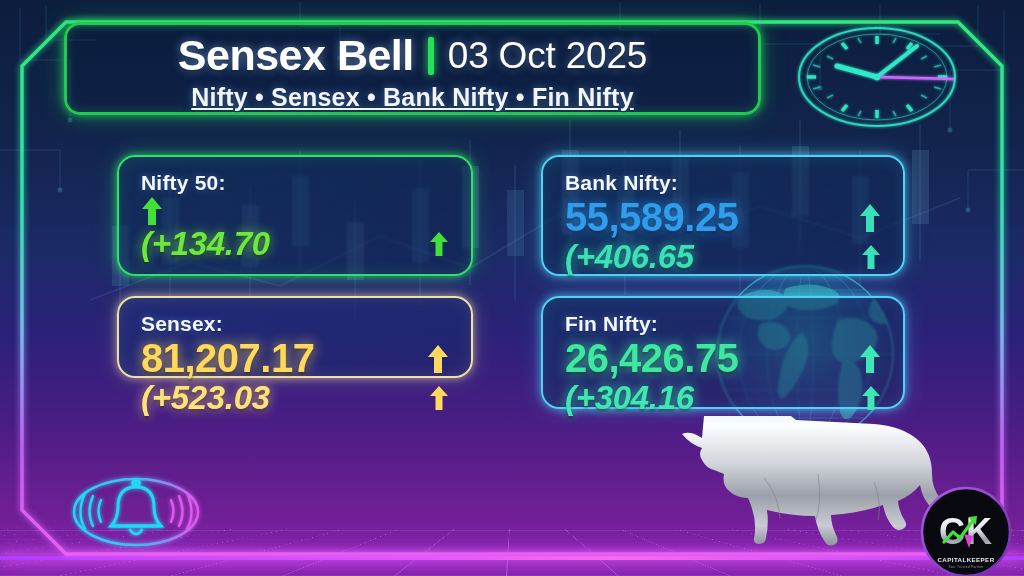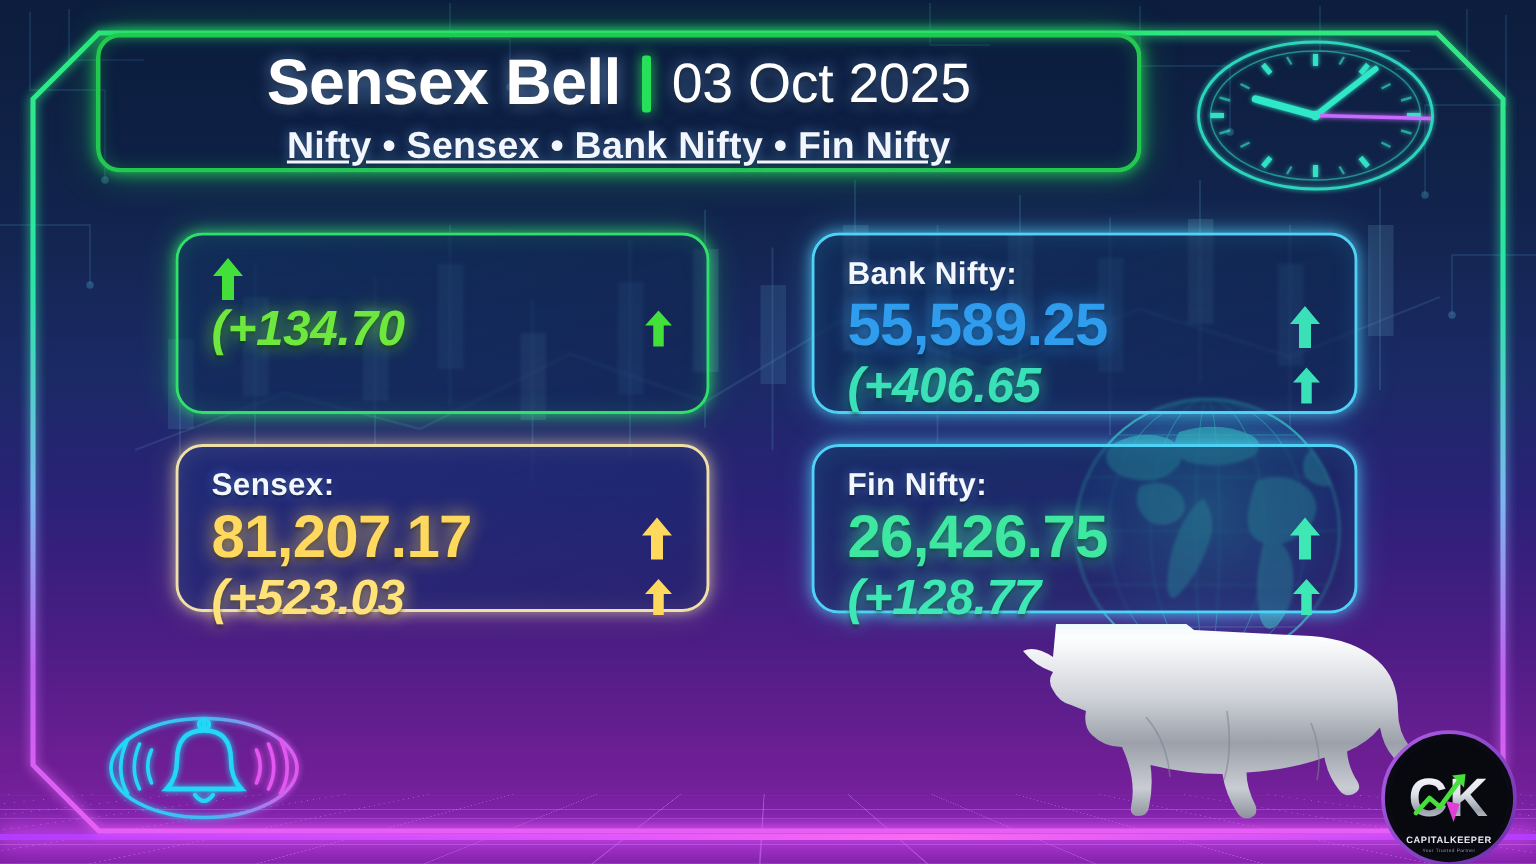--- a/index.html
+++ b/index.html
@@ -122,21 +122,21 @@
 
   .c-bank{
     left:541px; top:155px; width:364px; height:121px;
     border-color:#4fd2f5;
     box-shadow:0 0 9px rgba(79,210,245,.75), inset 0 0 16px rgba(79,210,245,.14), 0 0 24px rgba(79,210,245,.28);
   }
   .c-bank .val{ color:#2f9ced; text-shadow:0 0 13px rgba(47,156,237,.85), 0 2px 3px rgba(0,0,0,.5); }
   .c-bank .chg{ color:#3ae0b8; text-shadow:0 0 11px rgba(58,224,184,.8), 0 2px 3px rgba(0,0,0,.5); }
 
   .c-sensex{
-    left:117px; top:296px; width:356px; height:112px;
+    left:117px; top:296px; width:356px; height:82px;
     border-color:#efe0a8;
     box-shadow:0 0 9px rgba(239,224,168,.6), inset 0 0 16px rgba(239,224,168,.12), 0 0 22px rgba(239,224,168,.22);
     background:linear-gradient(160deg, rgba(30,46,120,.72), rgba(26,38,104,.58));
   }
   .c-sensex .val{ color:#ffd95e; text-shadow:0 0 13px rgba(255,217,94,.8), 0 2px 3px rgba(0,0,0,.5); }
   .c-sensex .chg{ color:#ffe27a; text-shadow:0 0 11px rgba(255,226,122,.75), 0 2px 3px rgba(0,0,0,.5); }
 
   .c-fin{
     left:541px; top:296px; width:364px; height:113px;
     border-color:#4fd2f5;
@@ -353,20 +353,21 @@
           <path d="M148 65 l-7 -2"></path>
       </g>
       <path d="M84 53 L44 42" stroke="#2fe8c8" stroke-width="5" stroke-linecap="round"></path>
       <path d="M84 53 L124 22" stroke="#2fe8c8" stroke-width="4" stroke-linecap="round"></path>
       <path d="M84 53 L160 55" stroke="#c86bff" stroke-width="2.4" stroke-linecap="round"></path>
       <circle cx="84" cy="53" r="3.2" fill="#2fe8c8"></circle>
     </g>
   </svg>
 
   <div class="card c-nifty">
+    <div class="lbl">Nifty 50:</div>
     <div class="row">
       <svg class="arrow" viewBox="0 0 22 30" aria-hidden="true">
         <path d="M11 1 L21 13 H15 V29 H7 V13 H1 Z" fill="#43e03a"></path>
       </svg>
     </div>
     <div class="row">
       <span class="chg">(+134.70</span>
       <svg class="arrow small" viewBox="0 0 20 26">
         <path d="M10 1 L19 11 H13.5 V25 H6.5 V11 H1 Z" fill="#43e03a"></path>
       </svg>
@@ -407,21 +408,21 @@
 
   <div class="card c-fin">
     <div class="lbl">Fin Nifty:</div>
     <div class="row">
       <span class="val">26,426.75</span>
       <svg class="arrow" viewBox="0 0 22 30">
         <path d="M11 1 L21 13 H15 V29 H7 V13 H1 Z" fill="#3ee8b4"></path>
       </svg>
     </div>
     <div class="row">
-      <span class="chg">(+128.77</span>
+      <span class="chg">(+304.16</span>
       <svg class="arrow small" viewBox="0 0 20 26">
         <path d="M10 1 L19 11 H13.5 V25 H6.5 V11 H1 Z" fill="#3ee8b4"></path>
       </svg>
     </div>
   </div>
 
   <svg class="bell" viewBox="0 0 140 84" aria-hidden="true">
     <defs>
       <linearGradient id="bgr" x1="0" y1="0" x2="1" y2="0">
         <stop offset="0%" stop-color="#22d8f5"></stop>

